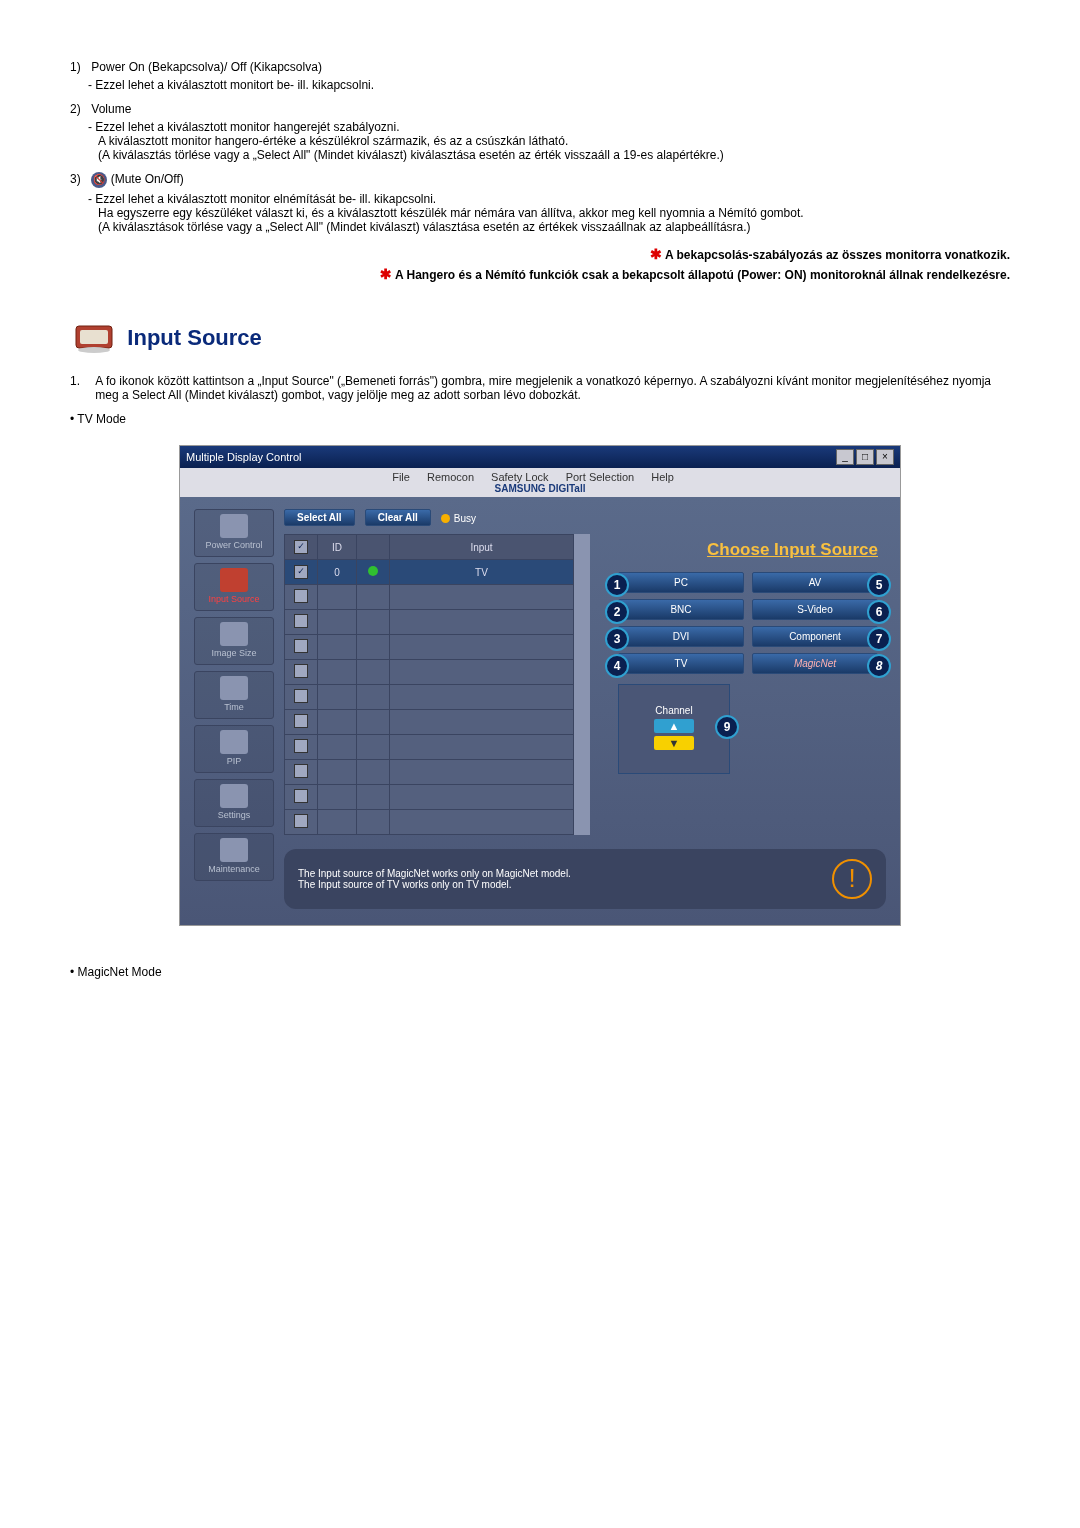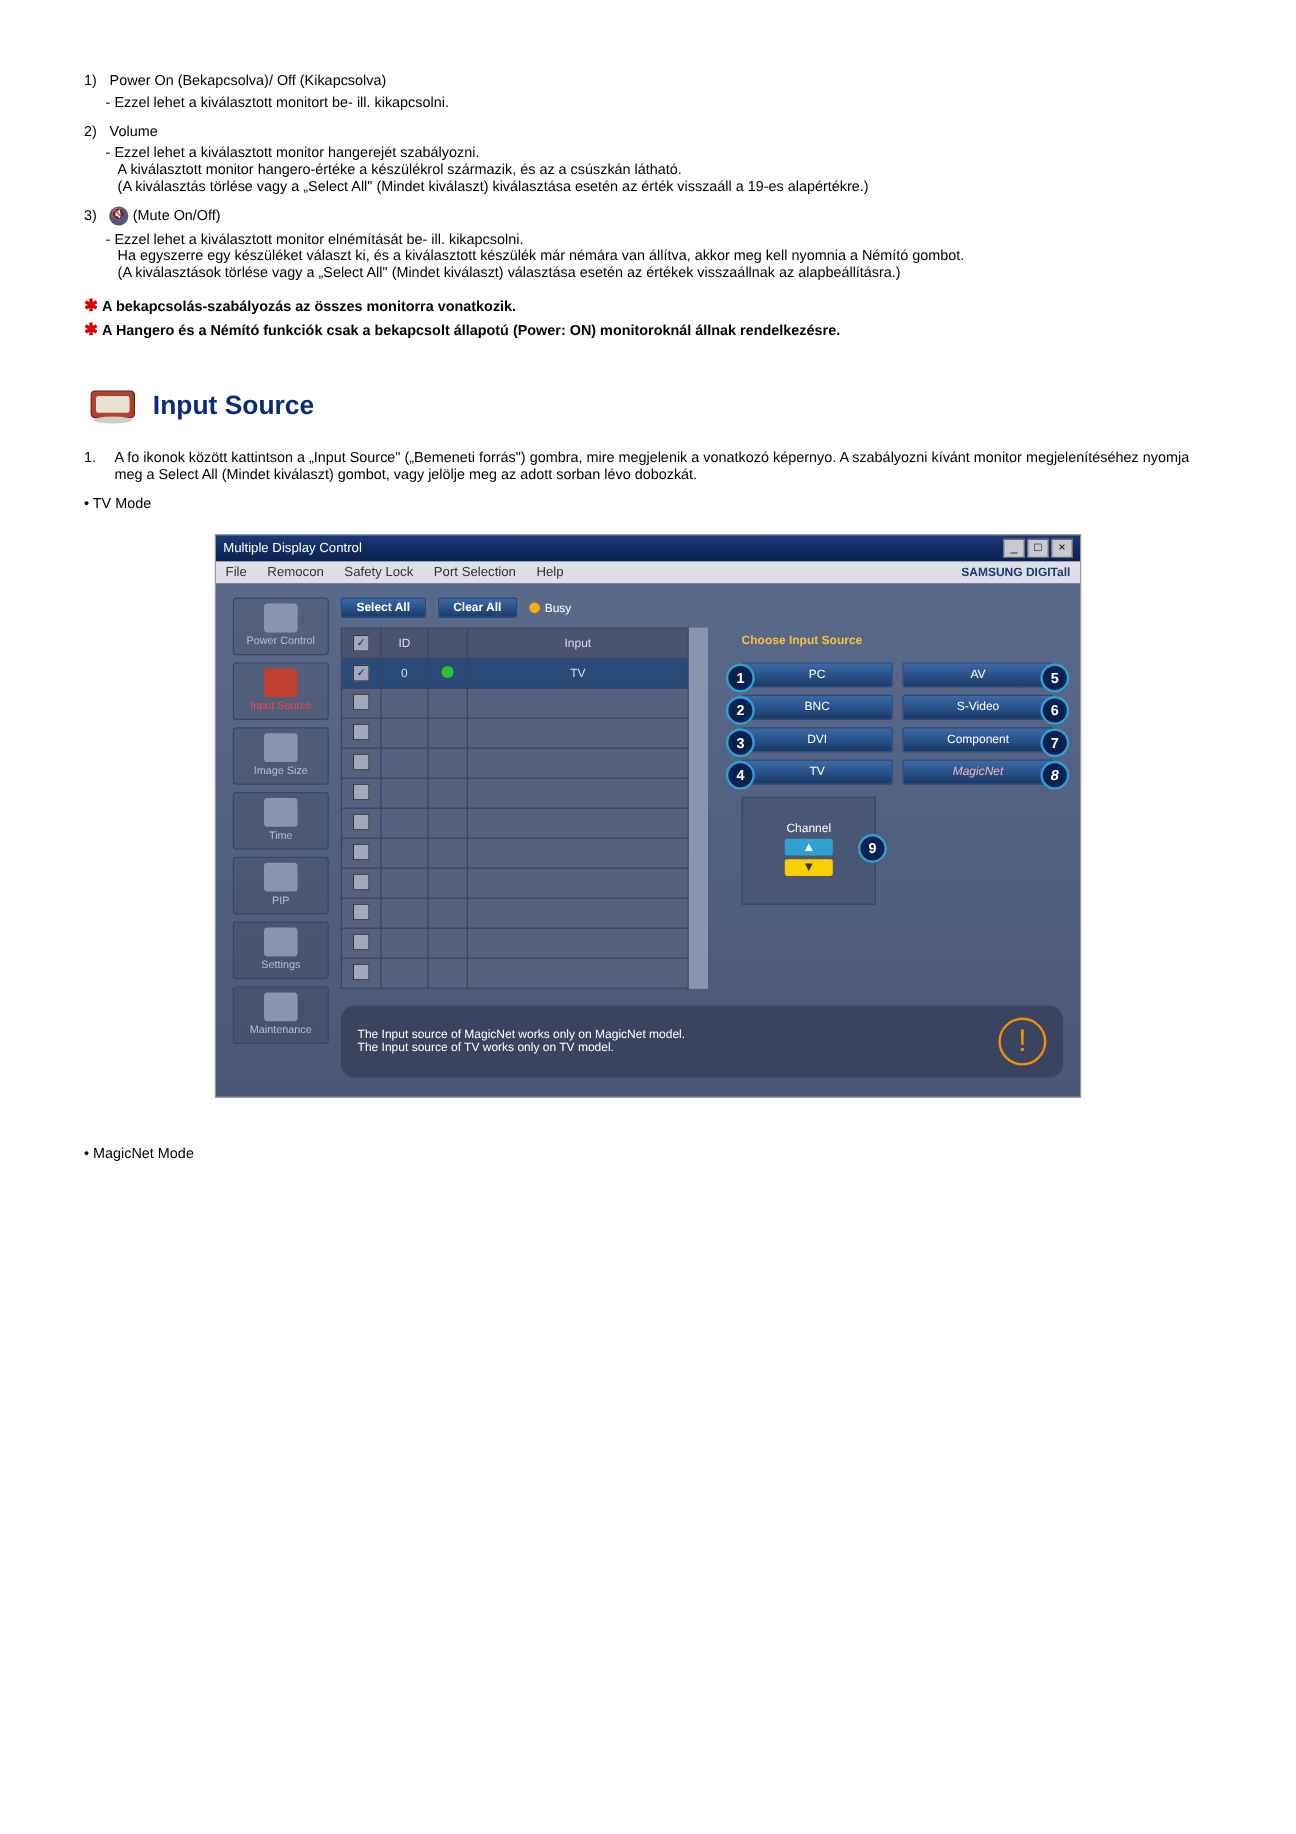--- a/index.html
+++ b/index.html
@@ -22,21 +22,21 @@
     border-radius: 50%;
     background: #4a5a8a;
     color: #fff;
     font-size: 10px;
     line-height: 16px;
     text-align: center;
     vertical-align: middle;
   }
   .star { color: #d00; font-weight: bold; font-size: 14px; }
   .bold-note { font-weight: bold; }
-  .note-line { margin: 4px 0 0 0; }
+  .note-line { margin: 4px 0 0 0; text-align: right; }
   .section-heading { margin: 40px 0 10px 0; }
   .heading-icon {
     display: inline-block;
     width: 48px; height: 32px;
     vertical-align: middle;
     position: relative;
   }
   .heading-icon svg { width: 48px; height: 32px; }
   .heading-text {
     font-size: 22px;
@@ -75,20 +75,21 @@
     text-align: center;
     border: 1px solid #666;
   }
   .menubar {
     background: #dedee6;
     padding: 3px 8px;
     color: #333;
     display: flex;
     justify-content: space-between;
     align-items: center;
+    flex-direction: column;
   }
   .menubar-left span { margin-right: 14px; }
   .sam-logo { color: #1a3a7a; font-size: 10px; font-weight: bold; }
   .app-body {
     background: linear-gradient(#5a6a8a, #4a5676);
     padding: 12px 14px 16px 14px;
     display: flex;
     gap: 10px;
   }
   .sidebar { width: 80px; }
@@ -149,25 +150,26 @@
   .chk { width: 12px; height: 12px; background: #a0a8c0; display: inline-block; border: 1px solid #333; }
   .chk.on::after { content:"✓"; font-size:9px; color:#0a2050; display:block; line-height:10px;}
   .pwr { width: 10px; height: 10px; border-radius: 50%; display: inline-block; background: #777; }
   .pwr.on { background: #30c030; }
   .scrollstub { width: 16px; background: #8a94b0; }
   .input-panel {
     width: 260px;
     color: #fff;
   }
   .ip-title {
-    text-align: left;
+    text-align: right;
     color: #f8c040;
     font-weight: bold;
-    font-size: 10px;
+    font-size: 17px;
     margin: 6px 0 12px 0;
+    text-decoration: underline;
   }
   .ip-grid { display: grid; grid-template-columns: 1fr 1fr; gap: 6px 8px; position: relative; }
   .ip-btn {
     position: relative;
     padding: 4px 0;
     text-align: center;
     font-size: 10px;
     color: #fff;
     background: linear-gradient(#3a6aa8, #1a3a68);
     border: 1px solid #2a4a78;

